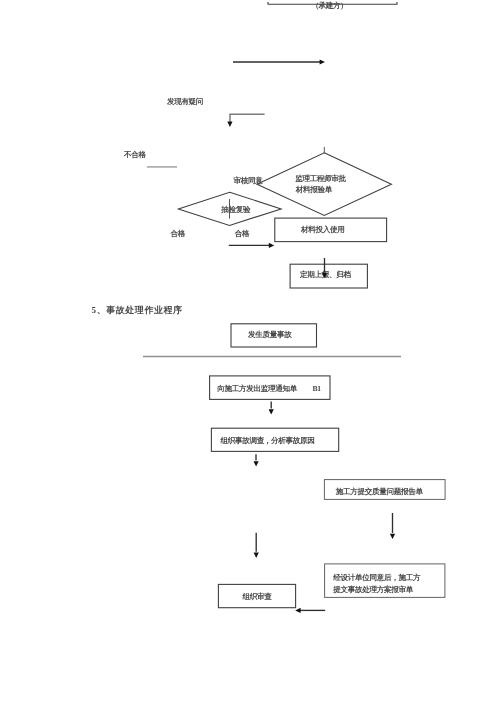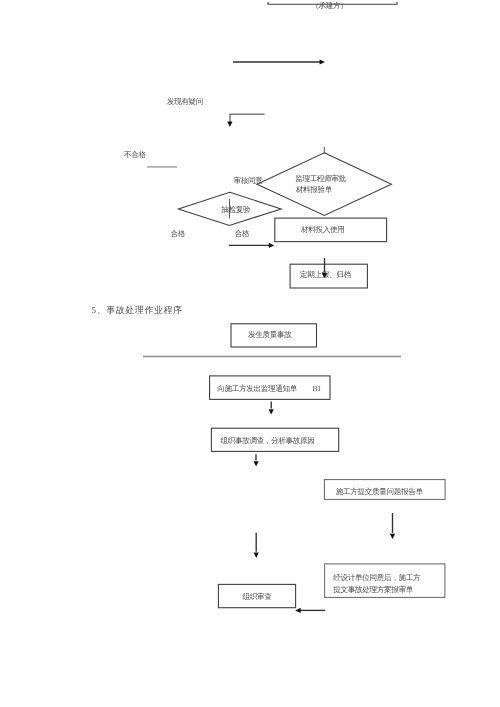--- a/index.html
+++ b/index.html
@@ -1,19 +1,19 @@
 <!DOCTYPE html>
 <html><head>
 <meta charset="utf-8">
 <title>flowchart</title>
 <style>
   html,body{margin:0;padding:0;background:#ffffff;}
   body{width:500px;height:707px;overflow:hidden;
        font-family:"Liberation Serif",serif;}
-  #page{position:relative;width:500px;height:707px;background:#ffffff;}
+  #page{position:relative;width:500px;height:707px;background:#ffffff;font-weight:bold;}
   #chart{position:absolute;left:0;top:0;filter:grayscale(1);}
   text{font-family:"Liberation Serif",serif;fill:#4a4a4a;
        -webkit-font-smoothing:antialiased;text-rendering:geometricPrecision;}
   .t7{font-size:7.6px;letter-spacing:-0.35px;}
   .t9{font-size:9px;letter-spacing:0.55px;}
   .box{fill:none;stroke:#404040;stroke-width:1.1;}
   .boxd{fill:none;stroke:#636363;stroke-width:1;}
   .ln{stroke:#555555;stroke-width:1;fill:none;}
   .lng{stroke:#8f8f8f;stroke-width:1.4;fill:none;}
   .lnu{stroke:#a8a8a8;stroke-width:1.6;fill:none;}

